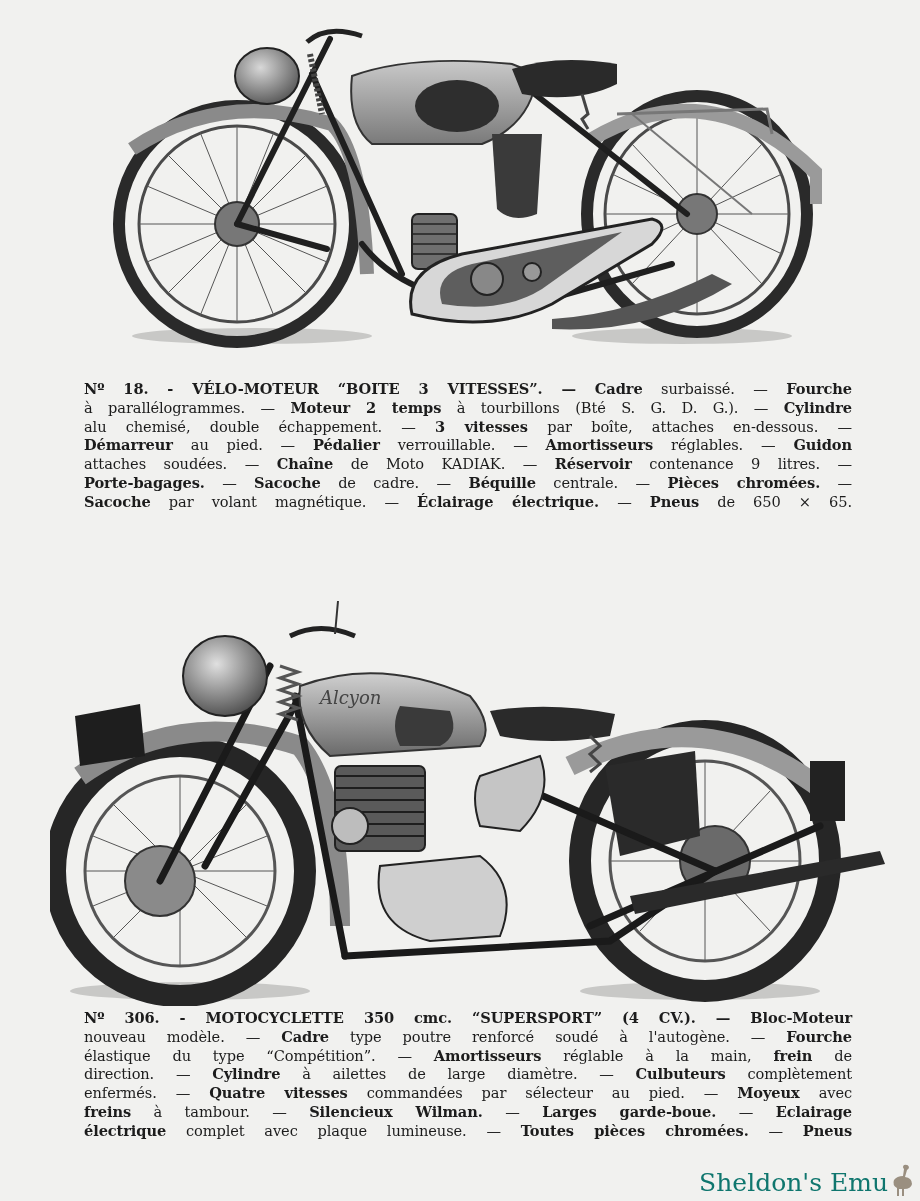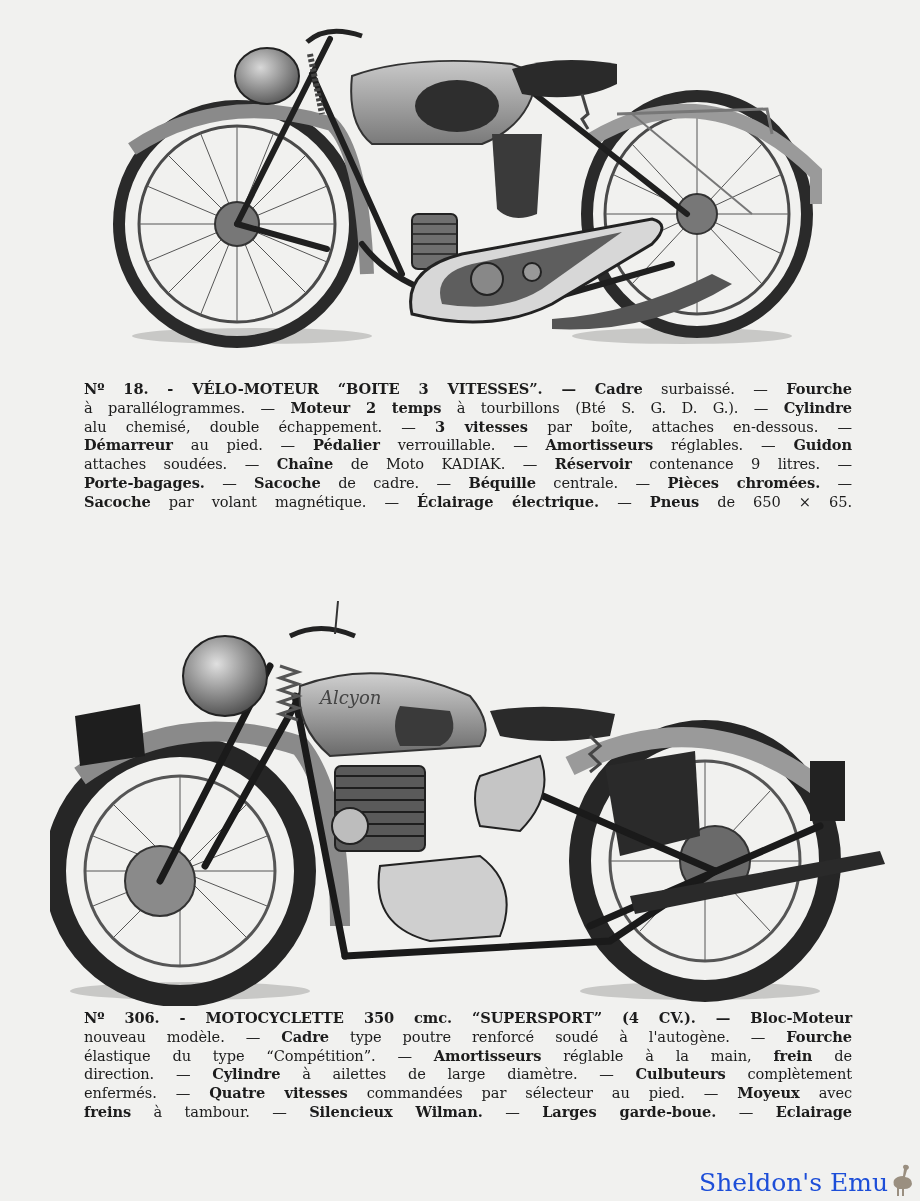--- a/index.html
+++ b/index.html
@@ -19,21 +19,21 @@
     text-align: justify; text-align-last: justify;
     letter-spacing: -0.1px;
   }
   #desc1 { top: 380px; }
   #desc2 { top: 1009px; }
   .desc .line { display: block; white-space: nowrap; text-align: justify; text-align-last: justify; }
   .desc .line.last-center { text-align: center; text-align-last: center; }
   .desc b { font-weight: 900; }
   .watermark {
     position: absolute; right: 6px; bottom: 4px;
-    font-family: "DejaVu Serif", serif; font-size: 25px; color: #1d4ed8;
+    font-family: "DejaVu Serif", serif; font-size: 25px; color: #0f766e;
     display: flex; align-items: flex-end; gap: 2px;
   }
   .watermark svg { display: block; }
 </style>
 </head>
 <body>
 
 <div class="page">
 
   <svg id="bike1" class="illustration" viewBox="0 0 710 336" aria-label="Vélo-moteur Boite 3 vitesses motorcycle illustration">
@@ -221,20 +221,21 @@
     <line x1="288" y1="5" x2="285" y2="38" stroke="#333" stroke-width="2"></line>
   </svg>
 
   <div id="desc2" class="desc">
       <span class="line"><b>Nº 306. - MOTOCYCLETTE 350 cmc. “SUPERSPORT” (4 CV.). — Bloc-Moteur</b></span>
       <span class="line"><span>nouveau modèle. — </span><b>Cadre</b><span> type poutre renforcé soudé à l'autogène. — </span><b>Fourche</b></span>
       <span class="line"><span>élastique du type “Compétition”. — </span><b>Amortisseurs</b><span> réglable à la main, </span><b>frein</b><span> de</span></span>
       <span class="line"><span>direction. — </span><b>Cylindre</b><span> à ailettes de large diamètre. — </span><b>Culbuteurs</b><span> complètement</span></span>
       <span class="line"><span>enfermés. — </span><b>Quatre vitesses</b><span> commandées par sélecteur au pied. — </span><b>Moyeux</b><span> avec</span></span>
       <span class="line"><b>freins</b><span> à tambour. — </span><b>Silencieux Wilman.</b><span> — </span><b>Larges garde-boue.</b><span> — </span><b>Eclairage</b></span>
+      <span class="line"><b>électrique</b><span> complet avec plaque lumineuse. — </span><b>Toutes pièces chromées.</b><span> — </span><b>Pneus</b></span>
     </div>
 
   <div class="watermark">
     <span>Sheldon's Emu</span>
     <svg width="24" height="34" viewBox="0 0 24 34">
       <path d="M14,2 Q18,1 19,4 Q19,6 17,7 L15,14 Q22,15 22,21 Q21,26 14,26 L14,33 L12,33 L12,26 L9,26 L9,33 L7,33 L7,25 Q2,22 4,17 Q7,13 13,13 L14,6 Q12,4 14,2 Z" fill="#9a8f80"></path>
     </svg>
   </div>
 
 </div>

